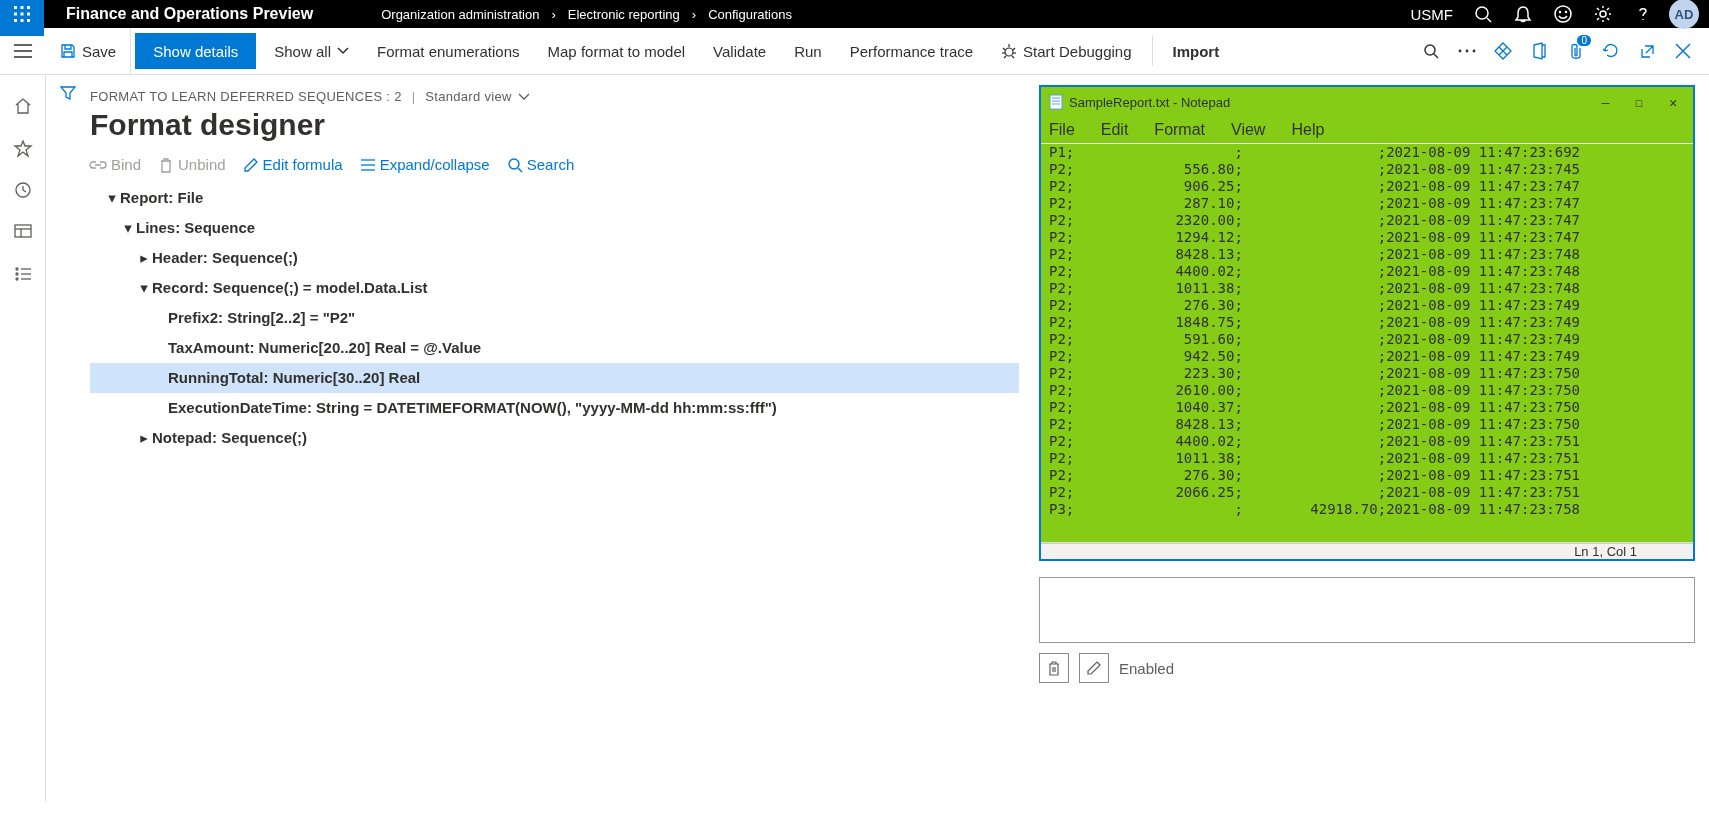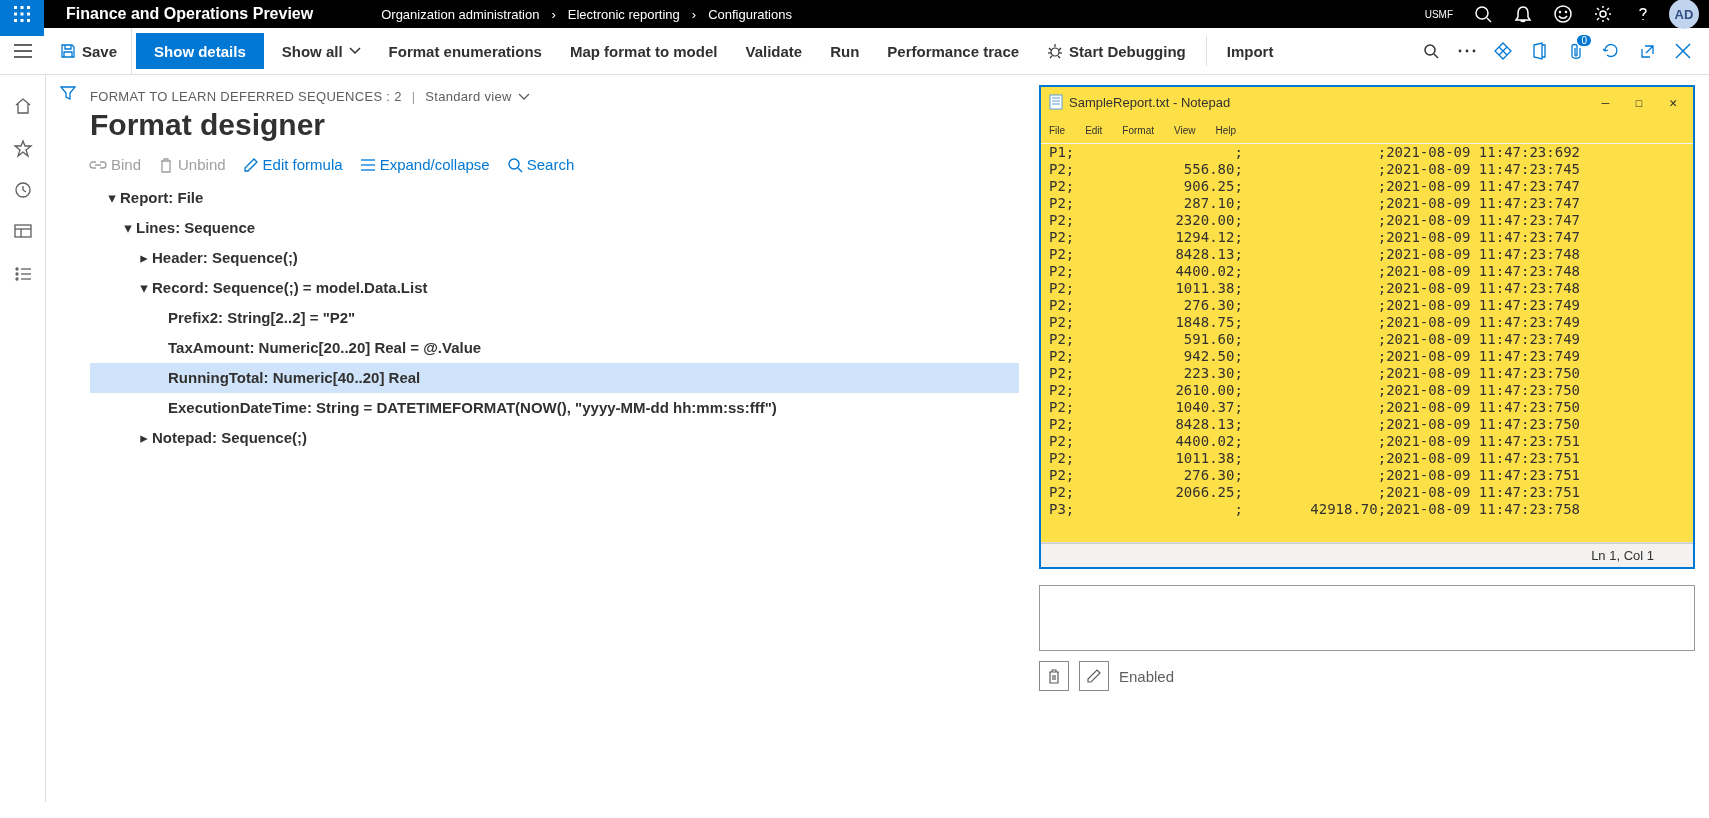--- a/index.html
+++ b/index.html
@@ -5,28 +5,28 @@
 * { box-sizing: border-box; margin: 0; padding: 0; }
 body { font-family: "Segoe UI", Arial, sans-serif; font-size: 14px; color: #323130; background: #fff; overflow: hidden; }
 .topbar { background: #000; color: #fff; height: 28px; display: flex; align-items: center; }
 .waffle { width: 44px; height: 44px; background: #0078d4; display: flex; align-items: center; justify-content: center; }
 .waffle svg { fill: #fff; }
 .app-title { font-size: 16px; font-weight: 600; padding: 0 22px; }
 .breadcrumb { display: flex; align-items: center; margin-left: 40px; font-size: 13px; }
 .breadcrumb span { margin: 0 6px; }
 .crumb-sep { color: #fff; }
 .top-right { margin-left: auto; display: flex; align-items: center; padding-right: 10px; }
-.top-right .entity { font-size: 10px; margin-right: 10px; }
+.top-right .entity { font-size: 15px; margin-right: 10px; }
 .top-icon { width: 40px; height: 44px; display: flex; align-items: center; justify-content: center; cursor: pointer; }
 .top-icon svg { stroke: #fff; fill: none; }
 .avatar { width: 30px; height: 30px; border-radius: 50%; background: #c0d4ee; color: #305080; display: flex; align-items: center; justify-content: center; font-size: 13px; font-weight: 600; margin-left: 6px; }
 
 .cmdbar { height: 47px; border-bottom: 1px solid #e1dfdd; display: flex; align-items: center; background: #fff; }
 .hamburger { width: 46px; display: flex; justify-content: center; cursor: pointer; }
-.cmd-btn { display: flex; align-items: center; padding: 0 14px; height: 47px; cursor: pointer; font-size: 15px; font-weight: bold; }
+.cmd-btn { display: flex; align-items: center; padding: 0 14px; height: 47px; cursor: pointer; font-size: 15px; }
 .cmd-btn.save { border-right: 1px solid #e1dfdd; }
 .cmd-btn.primary { background: #0078d4; color: #fff; padding: 0 18px; height: 36px; margin: 0 4px; }
 .cmd-btn svg { margin-right: 6px; }
 .cmd-btn .chev { margin-left: 6px; margin-right: 0; }
 .cmd-sep { border-left: 1px solid #e1dfdd; height: 30px; margin: 0 6px; }
 .cmd-right { margin-left: auto; display: flex; align-items: center; padding-right: 8px; }
 .cmd-right .ic { width: 36px; height: 40px; display: flex; align-items: center; justify-content: center; cursor: pointer; position: relative; }
 .cmd-right .badge { position: absolute; top: 4px; right: 2px; background: #0078d4; color: #fff; font-size: 10px; border-radius: 8px; padding: 0 4px; }
 
 .main { display: flex; height: calc(100vh - 91px); }
@@ -43,29 +43,29 @@
 .tb2 { display: flex; align-items: center; gap: 5px; font-size: 15px; color: #a19f9d; cursor: pointer; text-align: center; }
 .tb2.blue { color: #0078d4; }
 
 .tree { font-size: 15px; line-height: 30px; }
 .tree-row { display: flex; align-items: center; height: 30px; cursor: pointer; padding-right: 10px; }
 .tree-row.selected { background: #cfe4fa; }
 .toggle { width: 16px; display: inline-flex; justify-content: center; flex-shrink: 0; }
 .tree-row .label { white-space: nowrap; font-weight: bold; }
 
 .right-pane { width: 670px; padding: 10px 14px 10px 0; display: flex; flex-direction: column; }
-.notepad { border: 2px solid #0078d4; background: #fde047; display: flex; flex-direction: column; }
+.notepad { border: 2px solid #0078d4; background: #84cc16; display: flex; flex-direction: column; }
 .np-title { height: 30px; display: flex; align-items: center; padding: 0 8px; font-size: 13px; }
 .np-title .wicon { margin-right: 6px; }
 .np-title .wctrl { margin-left: auto; display: flex; gap: 26px; padding-right: 8px; }
 .np-title .wctrl span { cursor: pointer; font-family: monospace; }
-.np-menu { height: 26px; display: flex; align-items: center; gap: 20px; padding: 0 8px; font-size: 10px; }
+.np-menu { height: 26px; display: flex; align-items: center; gap: 26px; padding: 0 8px; font-size: 16px; }
 .np-menu span { cursor: pointer; }
 .np-body { font-family: Consolas, monospace; font-size: 14px; padding: 0 8px 4px; white-space: pre; overflow: auto; height: 400px; border-top: 1px solid #f3f2f1; border-bottom: 1px solid #ddd; position: relative; line-height: 17px; }
-.np-status { height: 24px; display: flex; align-items: center; justify-content: flex-end; padding: 0 39px 0 10px; border-top: 1px solid #ccc; background: #f3f2f1; font-size: 13px; }
+.np-status { height: 16px; display: flex; align-items: center; justify-content: flex-end; padding: 0 56px 0 10px; border-top: 1px solid #ccc; background: #f3f2f1; font-size: 13px; }
 
 .textarea-box { border: 1px solid #999; height: 66px; margin-top: 16px; background: #fff; }
 .bottom-row { display: flex; align-items: center; gap: 10px; margin-top: 10px; }
 .sq-btn { width: 30px; height: 30px; border: 1px solid #8a8886; display: flex; align-items: center; justify-content: center; cursor: pointer; }
 .bottom-row .enabled-label { font-size: 15px; color: #605e5c; }
 
 svg { overflow: visible; }
 </style>
 </head>
 <body>
@@ -342,21 +342,21 @@
             <span class="toggle">▾</span>
             <span class="label">Record: Sequence(;) = model.Data.List</span>
           </div>
         <div class="tree-row" style="padding-left:78px">
             <span class="label">Prefix2: String[2..2] = "P2"</span>
           </div>
         <div class="tree-row" style="padding-left:78px">
             <span class="label">TaxAmount: Numeric[20..20] Real = @.Value</span>
           </div>
         <div class="tree-row selected" style="padding-left:78px">
-            <span class="label">RunningTotal: Numeric[40..20] Real</span>
+            <span class="label">RunningTotal: Numeric[30..20] Real</span>
           </div>
         <div class="tree-row" style="padding-left:78px">
             <span class="label">ExecutionDateTime: String = DATETIMEFORMAT(NOW(), "yyyy-MM-dd hh:mm:ss:fff")</span>
           </div>
         <div class="tree-row" style="padding-left:46px">
             <span class="toggle">▸</span>
             <span class="label">Notepad: Sequence(;)</span>
           </div>
       </div>
     </div>

